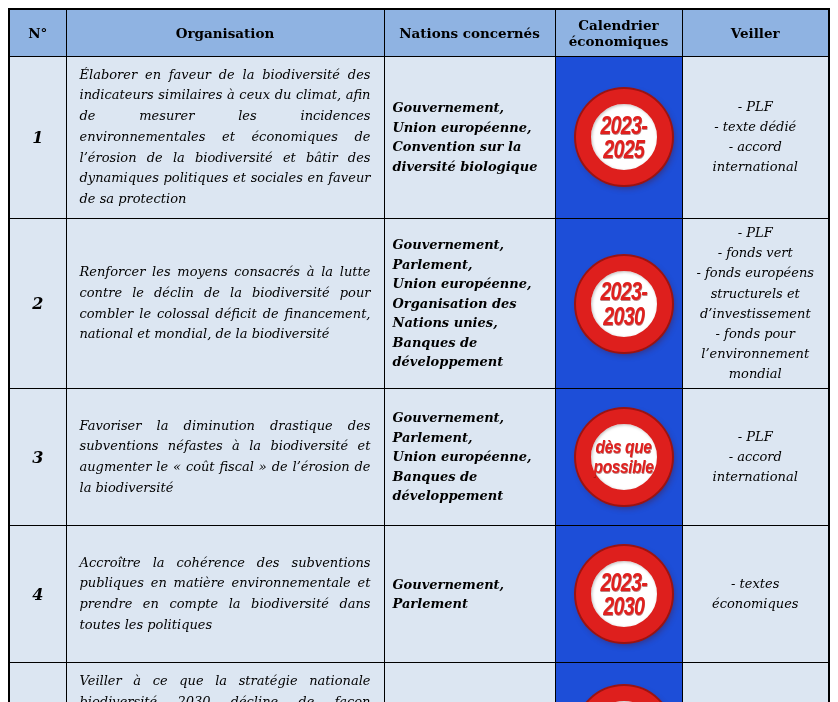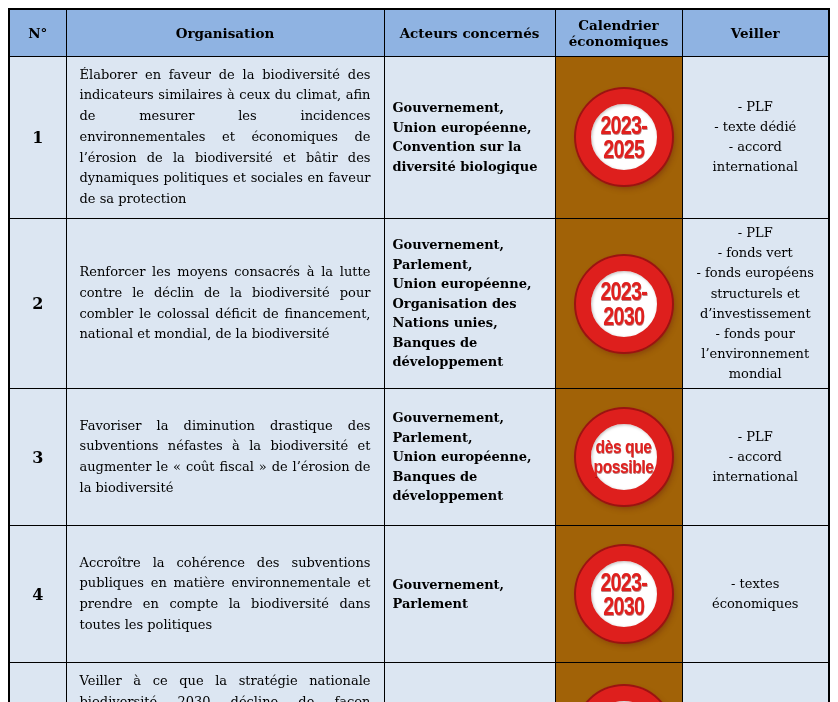--- a/index.html
+++ b/index.html
@@ -31,39 +31,40 @@
     background: #8FB3E2;
     font-size: 13.5px;
     font-weight: bold;
     text-align: center;
     padding: 6px 4px;
     height: 47px;
   }
   .prop-table td {
     background: #DCE6F2;
     font-size: 13px;
+    font-style: italic;
   }
   td.num-cell {
     text-align: center;
     font-weight: bold;
     font-size: 16px;
   }
   td.prop-cell {
     text-align: justify;
     padding: 8px 13px;
     line-height: 1.6;
   }
   td.act-cell {
     font-weight: bold;
     white-space: pre-line;
     line-height: 1.5;
     padding: 13px 8px;
   }
   td.cal-cell {
-    background: #a16207;
+    background: #1d4ed8;
     padding: 20px;
   }
   td.sup-cell {
     text-align: center;
     white-space: pre-line;
     line-height: 1.55;
     padding: 4px 10px;
     margin-top: 8px;
   }
   
@@ -107,21 +108,21 @@
       <col style="width:57px">
       <col style="width:318px">
       <col style="width:171px">
       <col style="width:127px">
       <col style="width:147px">
     </colgroup>
     <thead>
       <tr>
         <th>N°</th>
         <th>Organisation</th>
-        <th>Acteurs concernés</th>
+        <th>Nations concernés</th>
         <th>Calendrier économiques</th>
         <th>Veiller</th>
       </tr>
     </thead>
     <tbody>
       <tr style="height:138px">
         <td class="num-cell">1</td>
         <td class="prop-cell">Élaborer en faveur de la biodiversité des indicateurs similaires à ceux du climat, afin de mesurer les incidences environnementales et économiques de l’érosion de la biodiversité et bâtir des dynamiques politiques et sociales en faveur de sa protection</td>
         <td class="act-cell">Gouvernement,
 Union européenne,

